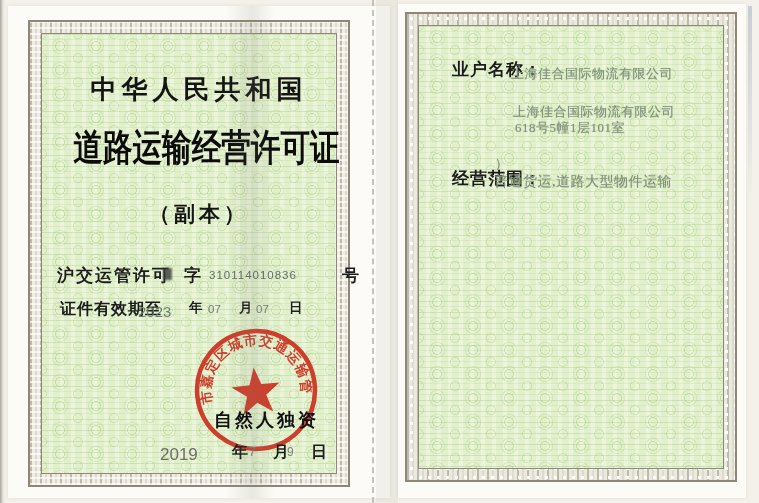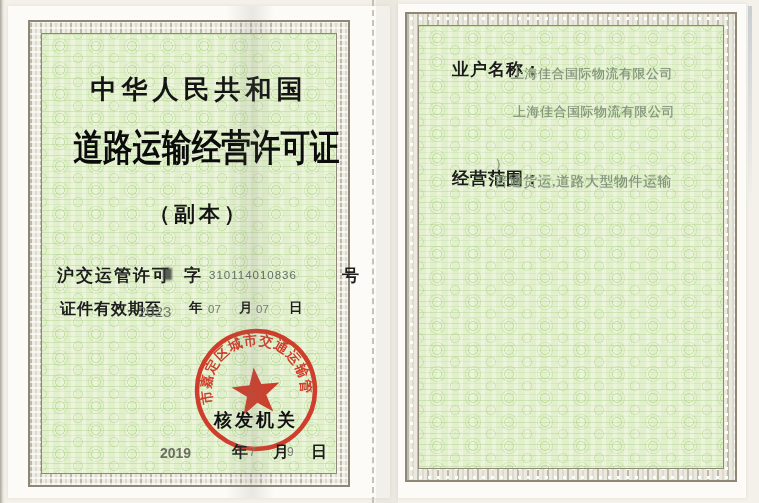--- a/index.html
+++ b/index.html
@@ -58,21 +58,21 @@
   .val-yu{left:159px;font-size:13.5px;}
   .val-month{left:178px;top:4px;font-size:11.5px;}
   .val-mu{left:209px;font-size:13.5px;}
   .val-day{left:226px;top:4px;font-size:11.5px;}
   .val-du{left:259px;font-size:13.5px;}
 
   .seal{position:absolute;left:158px;top:300px;width:136px;height:136px;transform:rotate(-6deg);opacity:.93;}
   .issuer-label{position:absolute;left:184px;top:386px;font-size:18px;letter-spacing:3px;color:#111;font-weight:600;z-index:3;}
 
   .issue-date-row{top:420px;}
-  .iss-year{left:130px;top:3px;font-size:14px;color:#6d6d66;font-weight:bold;}
+  .iss-year{left:130px;top:3px;font-size:17px;color:#6d6d66;}
   .iss-yu{left:202px;font-size:16px;}
   .iss-m{left:219px;top:3px;font-size:12px;color:#7a7d74;}
   .iss-mu{left:243px;font-size:16px;}
   .iss-d{left:257px;top:3px;font-size:12px;color:#7a7d74;}
   .iss-du{left:281px;font-size:16px;}
 
   
   .field-label{position:absolute;font-size:17px;font-weight:700;letter-spacing:1px;color:#1b1b1b;
     font-family:"Liberation Sans","DejaVu Sans",sans-serif;white-space:nowrap;}
   .field-value{position:absolute;font-size:13px;color:#81937a;white-space:nowrap;
@@ -120,21 +120,21 @@
         </div>
 
         <svg class="seal" viewBox="0 0 150 150">
           <circle cx="75" cy="75" r="65" fill="none" stroke="#ce3120" stroke-width="5"></circle>
           <path id="sealArc" d="M 28 92.1 A 50 50 0 1 1 122 92.1" fill="none"></path>
           <text font-size="15" font-weight="bold" fill="#ce3120" letter-spacing="1" font-family="Liberation Sans, DejaVu Sans, sans-serif">
             <textPath href="#sealArc" startOffset="50%" text-anchor="middle">上海市嘉定区城市交通运输管理所</textPath>
           </text>
           <polygon fill="#ce3120" transform="translate(75,78)" points="0,-28 6.58,-9.06 26.63,-8.65 10.65,3.46 16.45,22.65 0,11.2 -16.45,22.65 -10.65,3.46 -26.63,-8.65 -6.58,-9.06"></polygon>
         </svg>
-        <div class="issuer-label">核发机关</div>
+        <div class="issuer-label">自然人独资</div>
 
         <div class="row issue-date-row">
           <span class="iss-year num">2019</span>
           <span class="ink iss-yu">年</span>
           <span class="iss-m num">7</span>
           <span class="ink iss-mu">月</span>
           <span class="iss-d num">9</span>
           <span class="ink iss-du">日</span>
         </div>
       </div>
@@ -146,20 +146,21 @@
   <div class="gap-shade"></div>
 
   <div class="page right-page">
     <div class="page-frame right-frame">
       <div class="green-area"></div>
       <div class="content">
         <div class="field-label" style="left:45px;top:44px">业户名称：</div>
         <div class="field-value" style="left:104px;top:51px">上海佳合国际物流有限公司</div>
 
         <div class="field-value" style="left:106px;top:89px">上海佳合国际物流有限公司</div>
+        <div class="field-value" style="left:108px;top:105px">618号5幢1层101室</div>
 
         <div class="field-value" style="left:88px;top:141px">）</div>
 
         <div class="field-label" style="left:45px;top:153px">经营范围：</div>
         <div class="field-value" style="left:87px;top:159px;font-size:14px">普通货运,道路大型物件运输</div>
       </div>
     </div>
   </div>
 
   <div class="edge-strip-left"></div>

